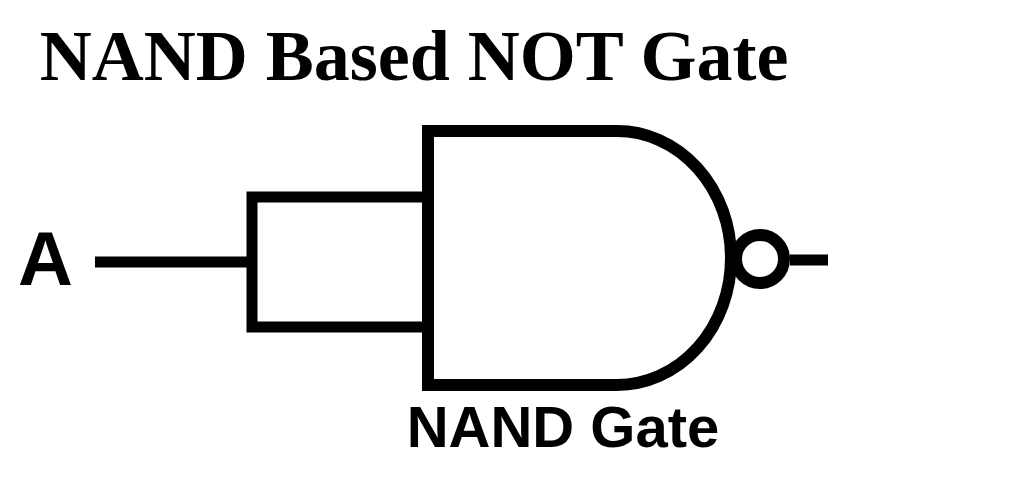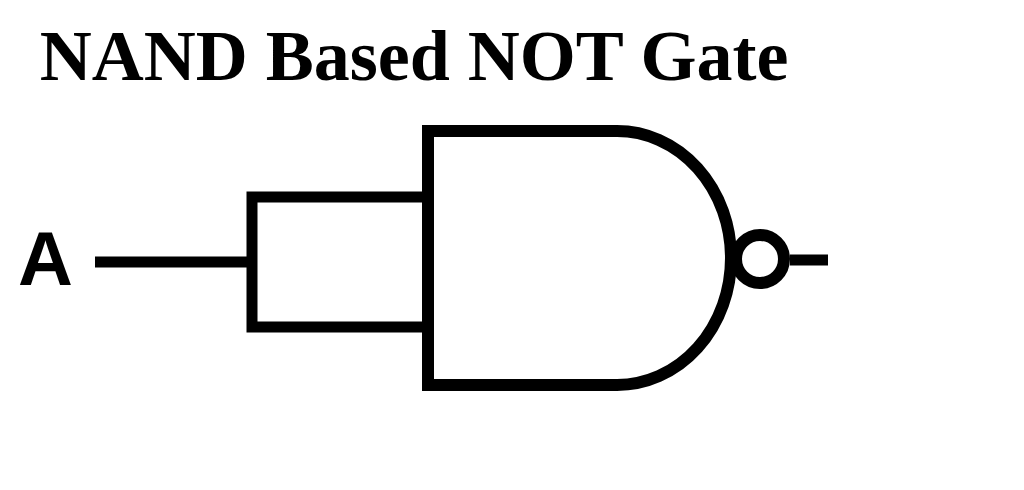--- a/index.html
+++ b/index.html
@@ -75,14 +75,15 @@
 
     <circle cx="760" cy="259" r="24" fill="#ffffff" stroke-width="12" stroke="#000000"></circle>
 
     <path d="M 790 260 L 948 260" fill="none" stroke-width="11" stroke="#000000"></path>
   </svg>
 
   <div class="pin-label label-a">A</div>
 
   <div class="pin-label label-y">Y</div>
 
+  <div class="gate-caption">NAND Gate</div>
 
 </div>
 
 </body></html>

